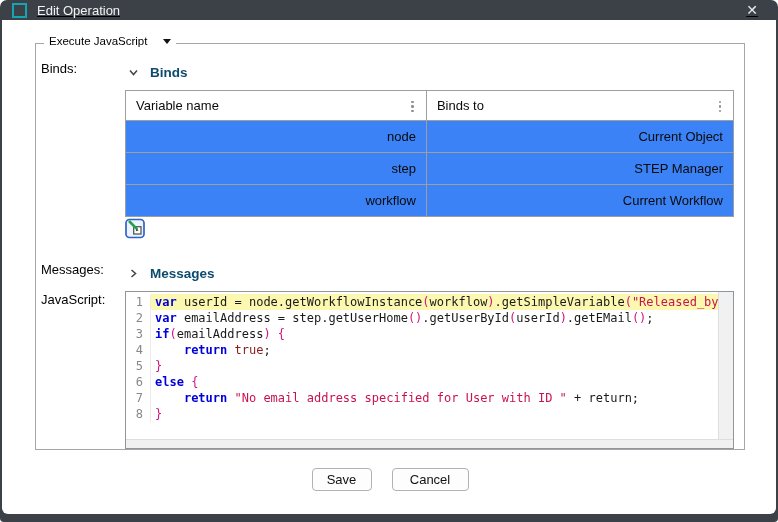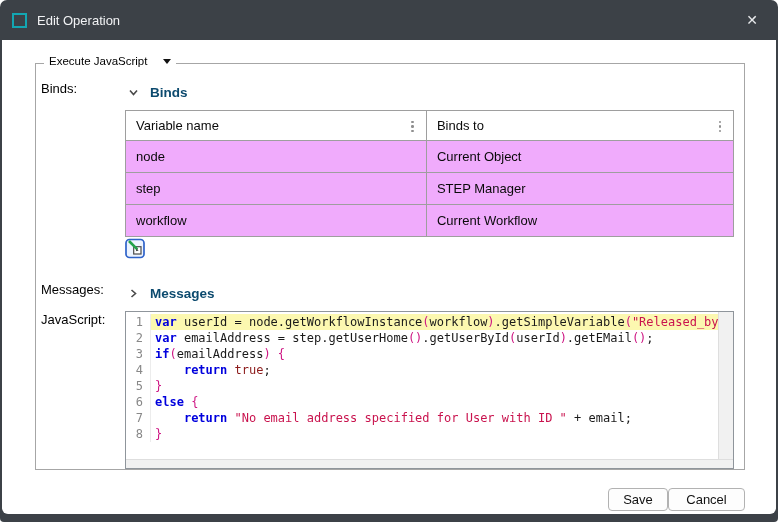--- a/index.html
+++ b/index.html
@@ -2,21 +2,21 @@
 <html><head>
 <meta charset="utf-8">
 <style>
   * { box-sizing: border-box; margin: 0; padding: 0; }
   html,body { width:778px; height:522px; background:#fff; font-family:"Liberation Sans","DejaVu Sans",sans-serif; }
 
   .window { width:778px; height:522px; background:#3C4147; padding:0 2px 8px 2px;
             display:flex; flex-direction:column; border-radius:7px 7px 4px 4px; }
 
   
-  .titlebar { height:40px; flex:none; display:flex; align-items:center; padding:0 10px 0 10px; }
+  .titlebar { height:20px; flex:none; display:flex; align-items:center; padding:0 10px 0 10px;text-decoration:underline; }
   .app-icon { width:15px; height:15px; border:2px solid #13A6B2; margin-right:10px; flex:none; }
   .win-title { color:#F2F3F5; font-size:13px; }
   .titlebar .spacer { flex:1; }
   .close-btn { color:#E8EAEC; font-size:14px; padding:2px 8px; cursor:default; }
 
   
   .dialog-body { flex:1; background:#fff; border-radius:0 0 6px 6px;
                  padding:23px 31px 0 33px; position:relative; overflow:hidden; }
 
   
@@ -31,21 +31,21 @@
   .fcontent { flex:1; min-width:0; }
 
   .section-head { display:flex; align-items:center; gap:11px; margin:5px 0 10px 3px; }
   .section-title { font-size:13.5px; font-weight:bold; color:#0c4a6e; }
 
   
   table.binds { width:100%; border-collapse:collapse; }
   table.binds th, table.binds td { border:1px solid #9E9E9E; font-size:13px; font-weight:normal;
     text-align:left; color:#0a0a0a; padding:0 10px; }
   table.binds th { background:#fff; height:30px; }
-  table.binds td { background:#f0abfc; height:32px; }
+  table.binds td { background:#3b82f6; height:32px;text-align:right; }
   table.binds th:first-child, table.binds td:first-child { width:49.5%; }
   .th-inner { display:flex; align-items:flex-end; }
   .th-inner .lbl { flex:1; }
   .dots { display:flex; flex-direction:column; align-items:center; gap:2px; padding:1px 2px; }
   .dots i { width:2.5px; height:2.5px; border-radius:50%; background:#8F8F8F; display:block; }
 
   .edit-btn { display:inline-block; margin:1px 0 0 0; line-height:0; background:none; border:none; padding:0; }
 
   .row-messages { margin-top:18px; }
   .row-js { margin-top:10px; }
@@ -62,21 +62,21 @@
           background:#fff; border-right:1px solid #ECECEC; }
   .ltext { flex:1; padding-left:4px; }
   .code-line.active .ltext { background:#FCF8B0; }
   .tok-k { color:#0000DD; font-weight:bold; }
   .tok-p { color:#1A1A1A; }
   .tok-s { color:#CE1583; }
   .tok-t { color:#C9134E; }
   .tok-b { color:#8C1B1B; }
 
   
-  .footer { display:flex; justify-content:flex-end; gap:0; margin-top:18px; }
+  .footer { display:flex; justify-content:center; gap:20px; margin-top:18px; }
   .btn { font-family:inherit; font-size:13px; color:#111; height:23px; background:#FDFDFD;
          border:1px solid #B2B2B2; border-radius:4px; }
   .btn-save { width:60px; }
   .btn-cancel { width:77px; }
 </style>
 </head>
 <body>
 
 <div class="window">
 
@@ -174,21 +174,21 @@
         <div class="fcontent">
           <div class="editor">
             <div class="code-scroll">
               <div class="code-lines">
                   <div class="code-line active"><span class="lnum">1</span><span class="ltext"><span class="tok-k">var</span><span class="tok-p"> userId = node.getWorkflowInstance</span><span class="tok-s">(</span><span class="tok-p">workflow</span><span class="tok-s">)</span><span class="tok-p">.getSimpleVariable</span><span class="tok-s">(</span><span class="tok-t">"Released_by"</span></span></div>
                   <div class="code-line"><span class="lnum">2</span><span class="ltext"><span class="tok-k">var</span><span class="tok-p"> emailAddress = step.getUserHome</span><span class="tok-s">()</span><span class="tok-p">.getUserById</span><span class="tok-s">(</span><span class="tok-p">userId</span><span class="tok-s">)</span><span class="tok-p">.getEMail</span><span class="tok-s">()</span><span class="tok-p">;</span></span></div>
                   <div class="code-line"><span class="lnum">3</span><span class="ltext"><span class="tok-k">if</span><span class="tok-s">(</span><span class="tok-p">emailAddress</span><span class="tok-s">)</span><span class="tok-p"> </span><span class="tok-s">{</span></span></div>
                   <div class="code-line"><span class="lnum">4</span><span class="ltext"><span class="tok-p">    </span><span class="tok-k">return</span><span class="tok-p"> </span><span class="tok-b">true</span><span class="tok-p">;</span></span></div>
                   <div class="code-line"><span class="lnum">5</span><span class="ltext"><span class="tok-s">}</span></span></div>
                   <div class="code-line"><span class="lnum">6</span><span class="ltext"><span class="tok-k">else</span><span class="tok-p"> </span><span class="tok-s">{</span></span></div>
-                  <div class="code-line"><span class="lnum">7</span><span class="ltext"><span class="tok-p">    </span><span class="tok-k">return</span><span class="tok-p"> </span><span class="tok-t">"No email address specified for User with ID "</span><span class="tok-p"> + email;</span></span></div>
+                  <div class="code-line"><span class="lnum">7</span><span class="ltext"><span class="tok-p">    </span><span class="tok-k">return</span><span class="tok-p"> </span><span class="tok-t">"No email address specified for User with ID "</span><span class="tok-p"> + return;</span></span></div>
                   <div class="code-line"><span class="lnum">8</span><span class="ltext"><span class="tok-s">}</span></span></div>
                 </div>
               <div class="vscroll"></div>
             </div>
             <div class="hscroll"></div>
           </div>
         </div>
       </div>
     </div>
 

